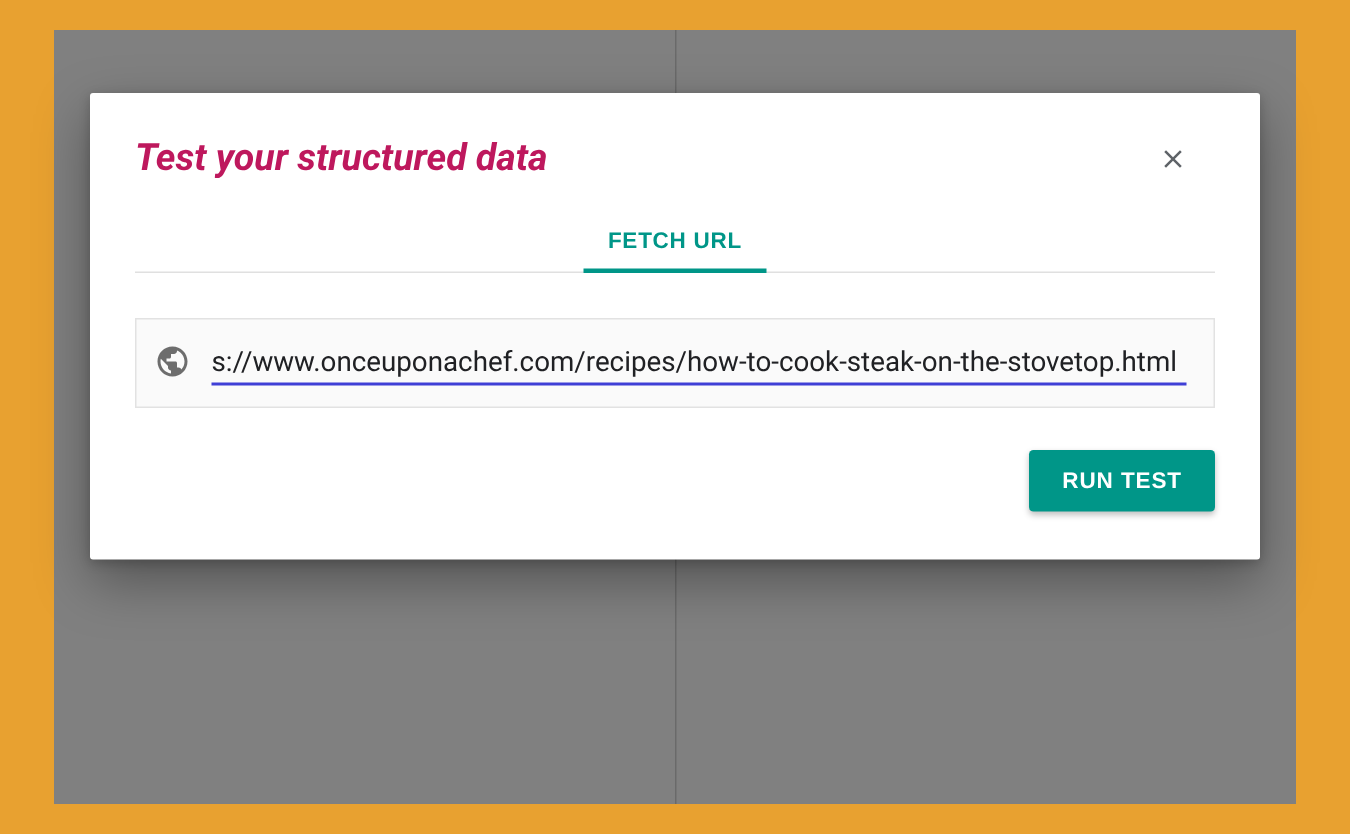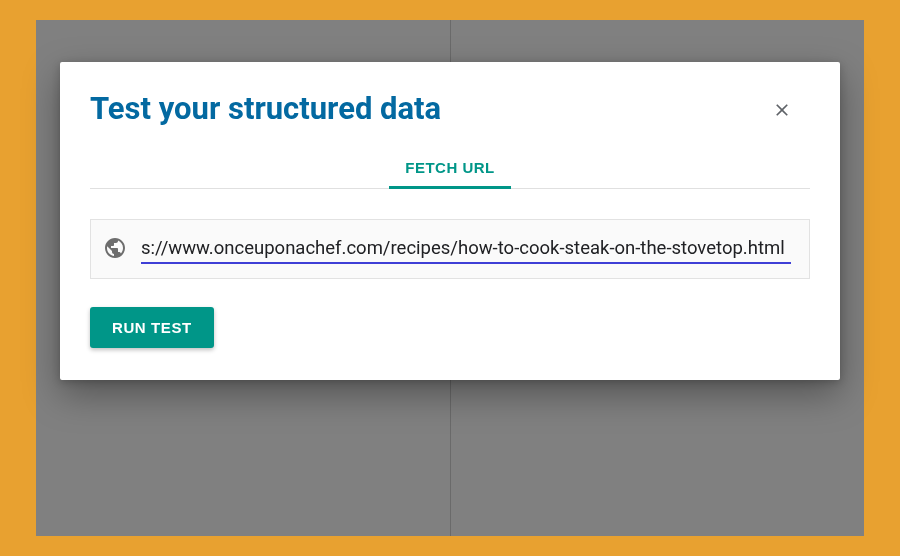--- a/index.html
+++ b/index.html
@@ -37,24 +37,25 @@
       box-shadow: 0 14px 36px rgba(0,0,0,0.35), 0 2px 8px rgba(0,0,0,0.2);
       padding: 28px 30px 32px 30px;
     }
     .modal-header {
       display: flex;
       justify-content: space-between;
       align-items: center;
       margin-bottom: 22px;
     }
     .modal-title {
-      font-size: 31px;
+      font-size: 25px;
       font-weight: 700;
-      color: #0369a1;
+      color: #be185d;
       letter-spacing: 0px;
+      font-style: italic;
     }
     .close-btn {
       background: none;
       border: none;
       cursor: pointer;
       padding: 4px;
       color: #5f6368;
       margin-right: 14px;
       margin-top: 2px;
     }
@@ -112,21 +113,21 @@
       font-size: 18.5px;
       color: #202124;
       outline: none;
       border-bottom: 2px solid #3f3fd6;
       padding-bottom: 3px;
       font-family: inherit;
       text-align: left;
     }
     .run-row {
       display: flex;
-      justify-content: flex-start;
+      justify-content: flex-end;
       margin-top: 28px;
     }
     .run-btn {
       background: #009688;
       color: #fff;
       border: none;
       font-size: 15px;
       font-weight: 600;
       letter-spacing: 0.6px;
       padding: 12px 22px;

